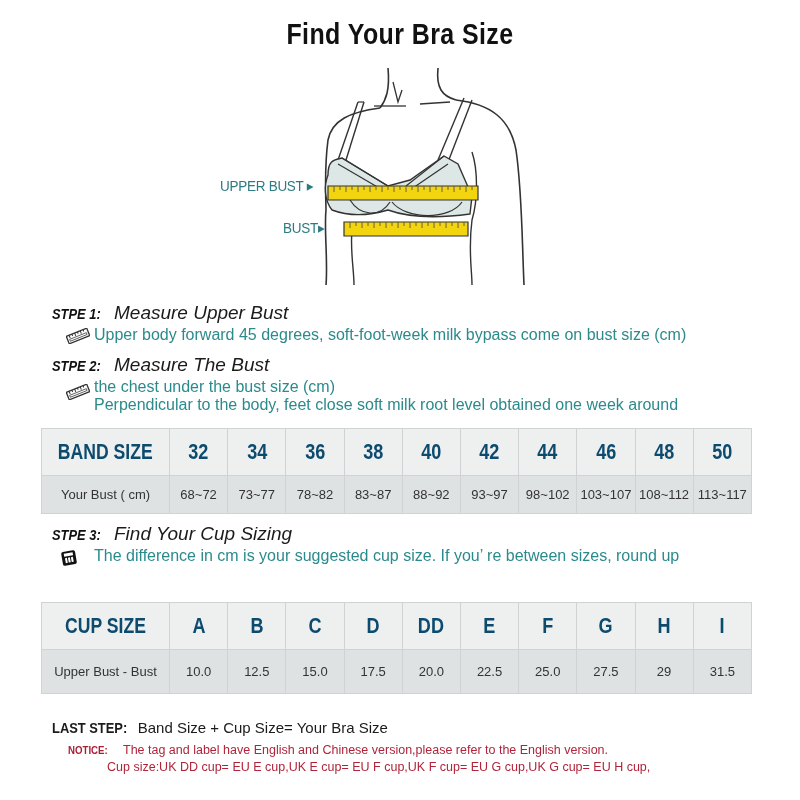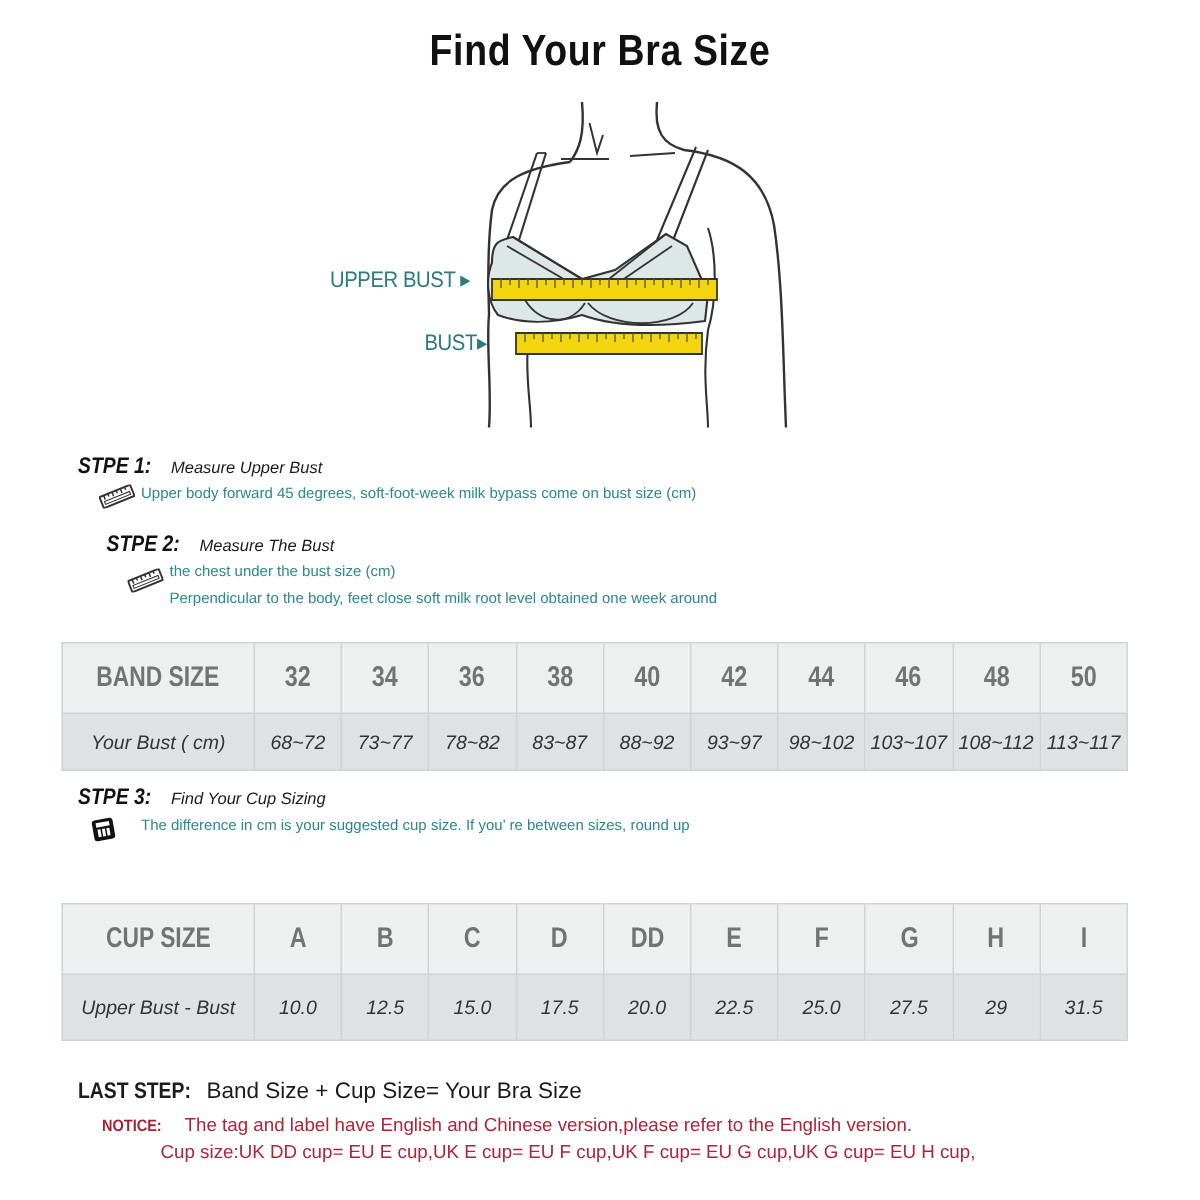--- a/index.html
+++ b/index.html
@@ -11,33 +11,33 @@
     font-family: "Liberation Sans", sans-serif; font-weight: bold; font-size: 29px;
     letter-spacing: 0.5px; color: #111; transform: scaleX(0.86);
   }
 
   .illustration { position: absolute; left: 210px; top: 60px; width: 380px; height: 230px; }
   .fig-label { position: absolute; font-size: 15px; color: #2c7a82; letter-spacing: -0.3px; transform: scaleX(0.9); transform-origin: left center; }
 
   .step { position: absolute; left: 52px; }
   .step-head { display: flex; align-items: baseline; font-style: italic; }
   .step-tag { font-weight: bold; font-size: 15px; color: #111; transform: scaleX(0.86); transform-origin: left center; display: inline-block; width: 62px; white-space: nowrap; }
-  .step-title { font-size: 11px; color: #1b1b1b; }
+  .step-title { font-size: 19px; color: #1b1b1b; }
   .step-body { display: flex; margin-top: 2px; }
   .step-icon { width: 42px; flex: 0 0 42px; padding-left: 14px; padding-top: 2px; }
-  .step-desc { color: #2b8a8c; font-size: 10px; line-height: 18px; }
+  .step-desc { color: #2b8a8c; font-size: 16px; line-height: 18px; }
 
   table.size-table {
     position: absolute; left: 41px; width: 711px; border-collapse: collapse;
     border: 1px solid #c8cbcb; table-layout: fixed;
   }
   table.size-table td { border: 1px solid #cfd3d3; text-align: center; vertical-align: middle; }
-  table.size-table tr.head td { background: #eef0f0; height: 47px; font-weight: bold; font-size: 19px; color: #737373; }
+  table.size-table tr.head td { background: #eef0f0; height: 47px; font-weight: bold; font-size: 22px; color: #0c4a6e; }
   table.size-table tr.head td span { display: inline-block; transform: scaleX(0.82); }
-  table.size-table tr.data td { background: #dfe2e2; height: 38px; font-size: 13px; color: #333; font-style: italic; }
+  table.size-table tr.data td { background: #dfe2e2; height: 38px; font-size: 13px; color: #333; }
   table.size-table td.first { width: 128px; }
   table.size-table tr.head td.first span { transform: scaleX(0.8); }
 
   .last-step { position: absolute; left: 52px; top: 719px; font-size: 15px; color: #1b1b1b; }
   .last-step .tag { font-weight: bold; display: inline-block; transform: scaleX(0.86); transform-origin: left center; margin-right: -6px; }
   .notice { position: absolute; left: 52px; top: 742px; font-size: 12.5px; color: #b0243a; line-height: 17px; }
   .notice .tag { font-weight: bold; font-size: 11px; display: inline-block; transform: scaleX(0.88); transform-origin: left center; width: 55px; color: #a81e35; }
   .notice .line { display: block; padding-left: 55px; }
   .notice .line.first { padding-left: 16px; }
 </style>
@@ -107,21 +107,21 @@
             <rect x="3" y="8" width="18" height="2" fill="none" stroke="#333" stroke-width="0.7"></rect>
           </g>
         </svg>
     </div>
     <div class="step-desc">
       <div>Upper body forward 45 degrees, soft-foot-week milk bypass come on bust size (cm)</div>
     </div>
   </div>
 </div>
 
-<div class="step" style="top: 354px; margin-left: 19px;">
+<div class="step" style="top: 354px;">
   <div class="step-head">
     <span class="step-tag">STPE 2:</span>
     <span class="step-title">Measure The Bust</span>
   </div>
   <div class="step-body">
     <div class="step-icon" style="padding-top:6px;">
       <svg width="24" height="16" viewBox="0 0 24 16">
           <g transform="rotate(-22 12 8)">
             <rect x="1" y="4" width="22" height="8" fill="#fff" stroke="#333" stroke-width="1.3"></rect>
             <path d="M4 4v3 M7 4v2 M10 4v3 M13 4v2 M16 4v3 M19 4v2" stroke="#333" stroke-width="1"></path>

